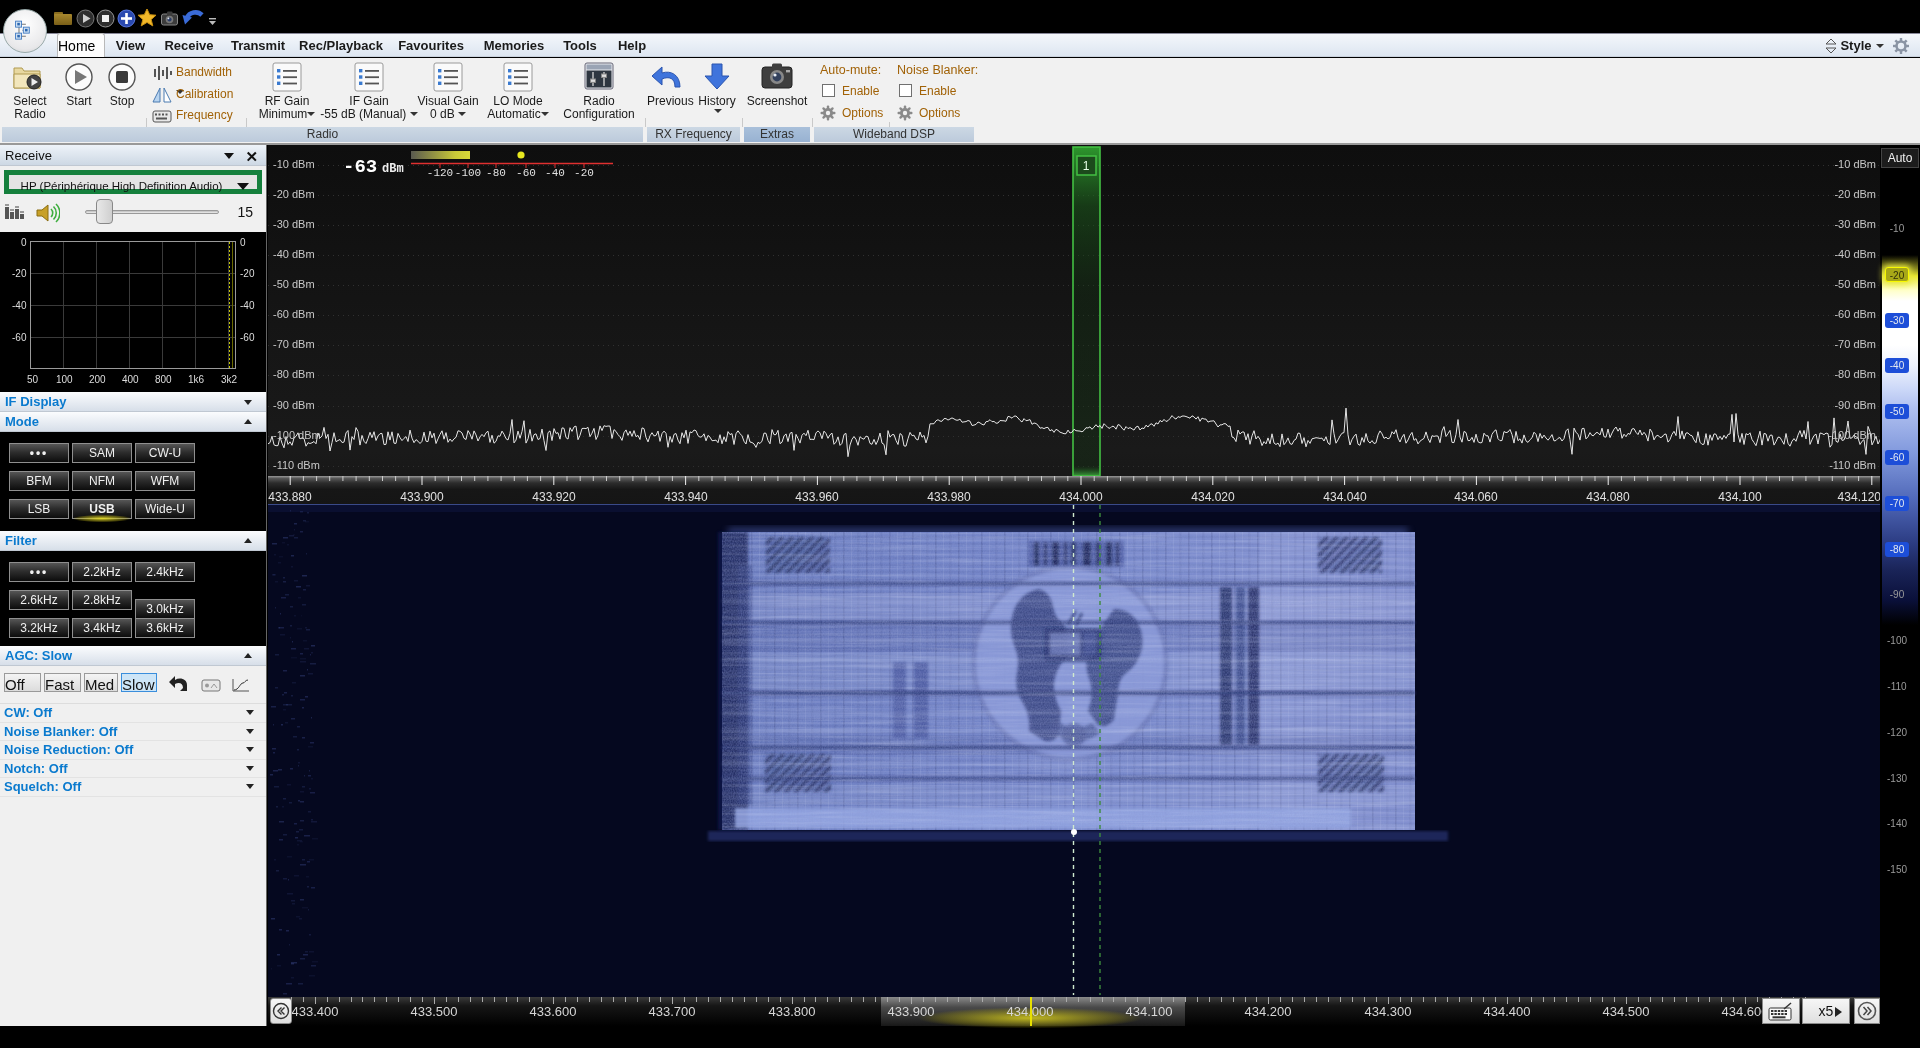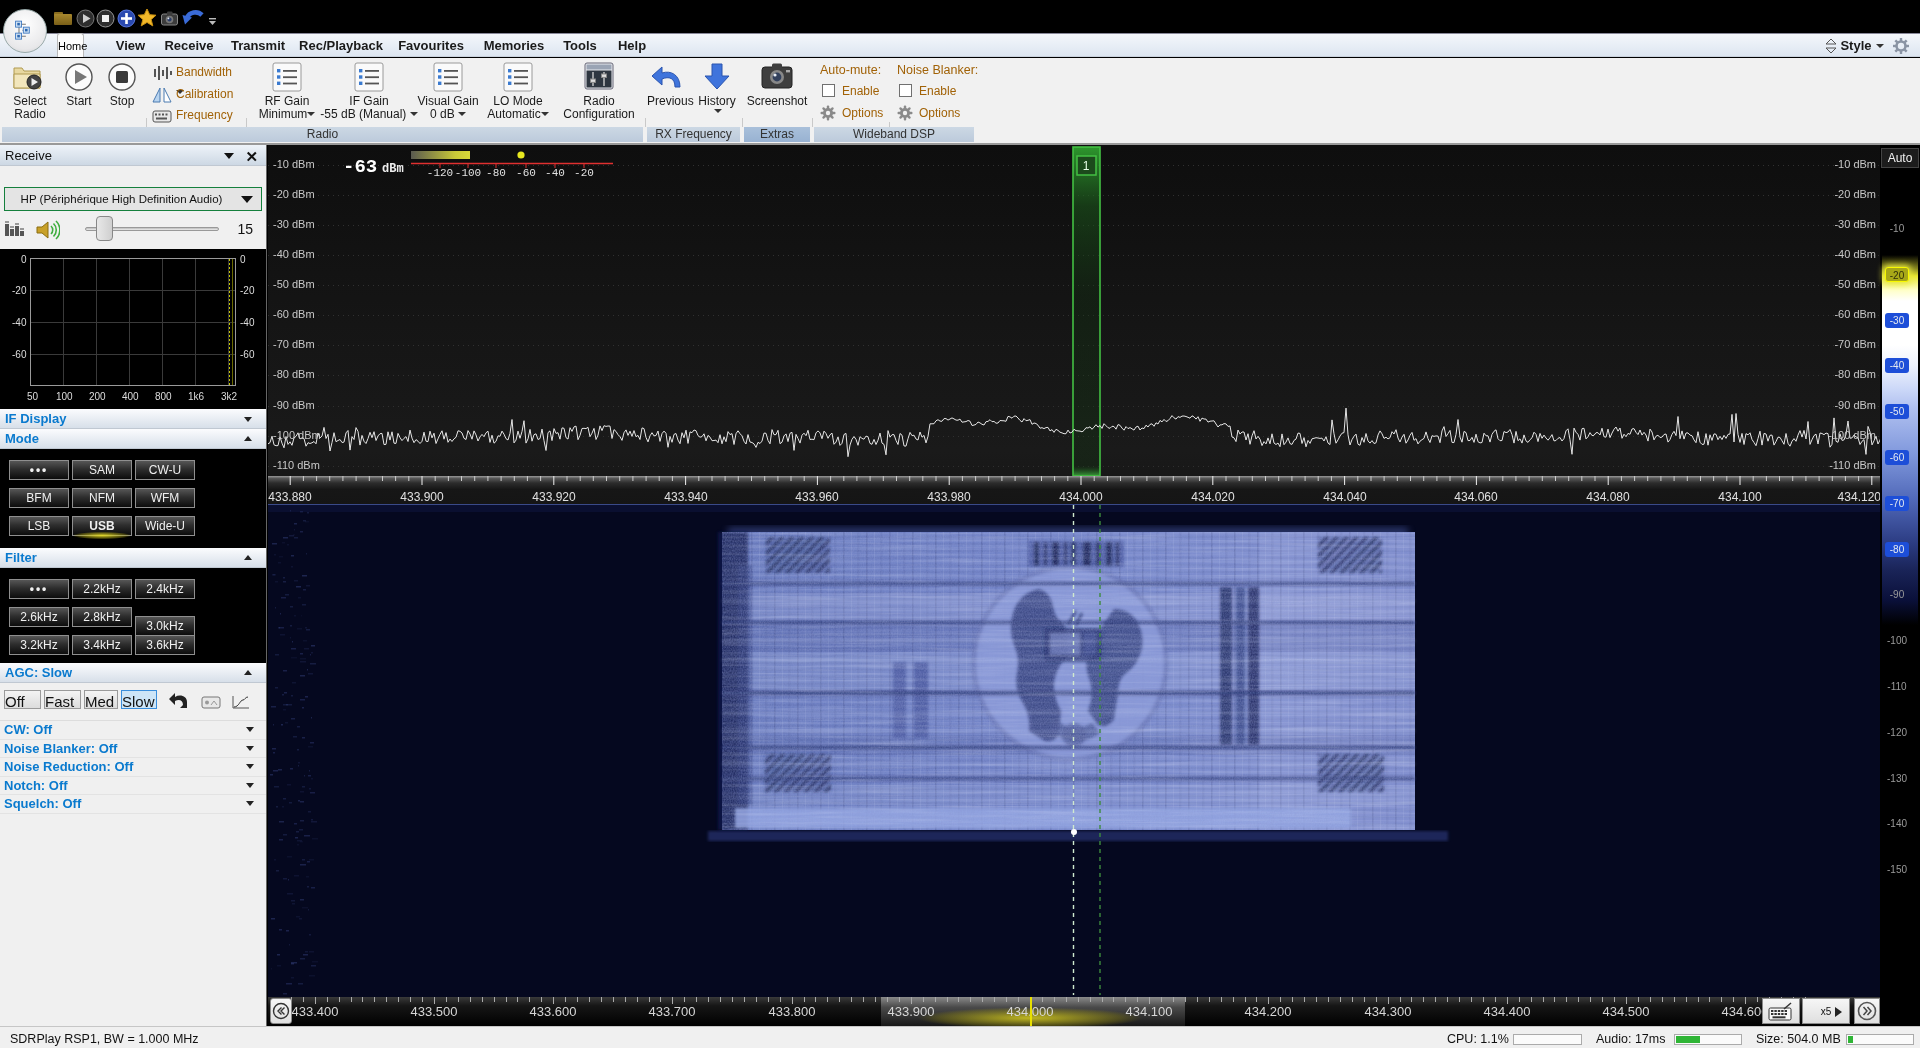--- a/index.html
+++ b/index.html
@@ -5,23 +5,23 @@
 html,body{width:1920px;height:1048px;overflow:hidden;background:#000;
   font-family:"Liberation Sans",sans-serif;-webkit-font-smoothing:antialiased}
 #win{position:absolute;inset:0;width:1920px;height:1048px}
 
 #titlebar{position:absolute;left:0;top:0;width:1920px;height:33px;background:#000}
 .qat{position:absolute;top:8px;width:22px;height:22px}
 
 #tabrow{position:absolute;left:0;top:33px;width:1920px;height:24px;
   background:linear-gradient(#f4f7fb,#dde6f1);border-bottom:1px solid #c9d2dd;border-top:1px solid #889;font-weight:bold;}
 .tab{position:absolute;top:0;height:24px;line-height:24px;font-size:13px;color:#1a1a1a;text-align:center}
-#hometab{position:absolute;left:57px;top:33px;width:27px;height:24px;background:#fdfdfd;
+#hometab{position:absolute;left:57px;top:33px;width:48px;height:24px;background:#fdfdfd;
   border:1px solid #b9b9b9;border-bottom:none;border-radius:3px 3px 0 0;line-height:24px;
-  text-align:right;font-size:11px}
+  text-align:left;font-size:14px}
 
 #ribbon{position:absolute;left:0;top:58px;width:1920px;height:69px;background:#f1f1f1}
 #grouplabels{position:absolute;left:0;top:127px;width:1920px;height:16px;background:#f1f1f1}
 .glab{position:absolute;top:0;height:15px;line-height:15px;text-align:center;font-size:12px;
   color:#333;background:linear-gradient(#ccd8e4,#bccadb)}
 .gsep{position:absolute;top:2px;height:138px;width:1px;background:#c9c9c9}
 #ribbonline{position:absolute;left:0;top:143px;width:1920px;height:2px;background:#999}
 .rbtn-txt{position:absolute;font-size:12px;color:#1a1a1a;text-align:center;line-height:13px}
 .smalltxt{position:absolute;font-size:12px;color:#a16207;line-height:20px}
 .dda{display:inline-block;width:0;height:0;border-left:4px solid transparent;
@@ -381,21 +381,21 @@
 </div>
 <div id="ribbonline"></div>
 
 <div id="lpanel">
   <div class="phead" style="height:21px;line-height:21px;color:#111;font-weight:400;background:linear-gradient(#eef3f9,#cdd8e4)">Receive
     <span style="position:absolute;right:32px;top:8px;width:0;height:0;border-left:5px solid transparent;border-right:5px solid transparent;border-top:6px solid #111"></span>
     <span style="position:absolute;right:8px;top:1px;font-size:15px;color:#111;font-weight:700">✕</span>
   </div>
 
 
-  <div style="position:relative;margin:21px 4px 0 4px;height:24px;background:#e4e4e4;border:1px solid #15803d;
+  <div style="position:relative;margin:4px 4px 0 4px;height:24px;background:#e4e4e4;border:5px solid #15803d;
     font-size:11.5px;text-align:center;line-height:22px;color:#111;padding-right:23px">HP (Périphérique High Definition Audio)
     <span style="position:absolute;right:8px;top:8px;width:0;height:0;border-left:6px solid transparent;border-right:6px solid transparent;border-top:7px solid #111"></span>
   </div>
 
   <div style="position:relative;height:38px">
     <svg width="22" height="20" style="position:absolute;left:5px;top:9px">
           <g fill="#555">
             <rect x="0" y="4" width="4" height="12"></rect>
             <rect x="5" y="9" width="4" height="7"></rect>
             <rect x="10" y="6" width="4" height="10"></rect>
@@ -1226,38 +1226,25 @@
             <rect x="16.6" y="8" width="2.4" height="2"></rect>
             <rect x="3" y="11" width="2.4" height="2"></rect>
             <rect x="6.4" y="11" width="2.4" height="2"></rect>
             <rect x="9.8" y="11" width="2.4" height="2"></rect>
             <rect x="13.2" y="11" width="2.4" height="2"></rect>
             <rect x="16.6" y="11" width="2.4" height="2"></rect>
             <rect x="4.5" y="14.3" width="13" height="2"></rect>
           </g>
         </svg>
   </div>
-  <div class="navbtn" style="left:1534px;width:48px;font-size:10px;line-height:25px">x5
+  <div class="navbtn" style="left:1534px;width:48px;font-size:14px;line-height:25px">x5
     <span style="position:absolute;right:7px;top:8px;width:0;height:0;border-top:5px solid transparent;border-bottom:5px solid transparent;border-left:7px solid #222"></span>
   </div>
   <div class="navbtn" style="left:1586px;width:26px">
     <svg width="20" height="20" style="margin-top:2px">
           <circle cx="10" cy="10" r="8.5" fill="none" stroke="#555" stroke-width="1.6"></circle>
           <path d="M6.5 6 L10 10 L6.5 14 M10.5 6 L14 10 L10.5 14" stroke="#444" stroke-width="1.5" fill="none"></path>
         </svg>
   </div>
 </div>
 
-<div id="statusbar">
-  <div style="position:absolute;left:10px;top:5px">SDRPlay RSP1, BW = 1.000 MHz</div>
-  <div style="position:absolute;left:1447px;top:5px">CPU: 1.1%</div>
-  <div class="sbar" style="left:1513px;width:69px"></div>
-  <div style="position:absolute;left:1596px;top:5px">Audio: 17ms</div>
-  <div class="sbar" style="left:1674px;width:68px">
-        <div style="position:absolute;left:1px;top:1px;width:24px;height:7px;background:#2fb536"></div>
-      </div>
-  <div style="position:absolute;left:1756px;top:5px">Size: 504.0 MB</div>
-  <div class="sbar" style="left:1846px;width:68px">
-        <div style="position:absolute;left:1px;top:1px;width:5px;height:7px;background:#2fb536"></div>
-      </div>
+
 </div>
 
-</div>
-
 </body></html>

